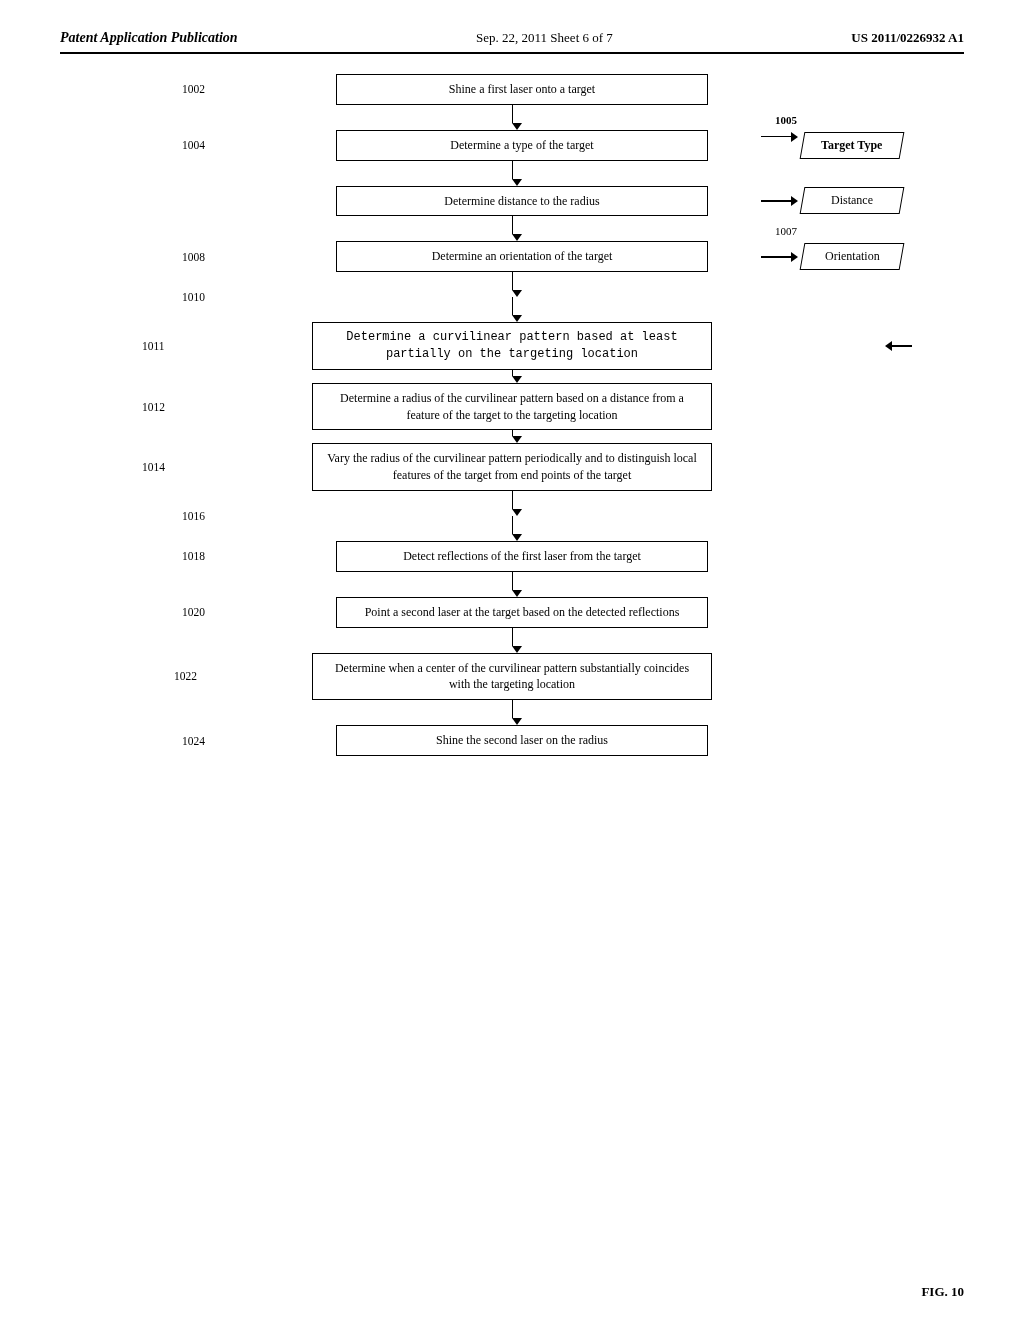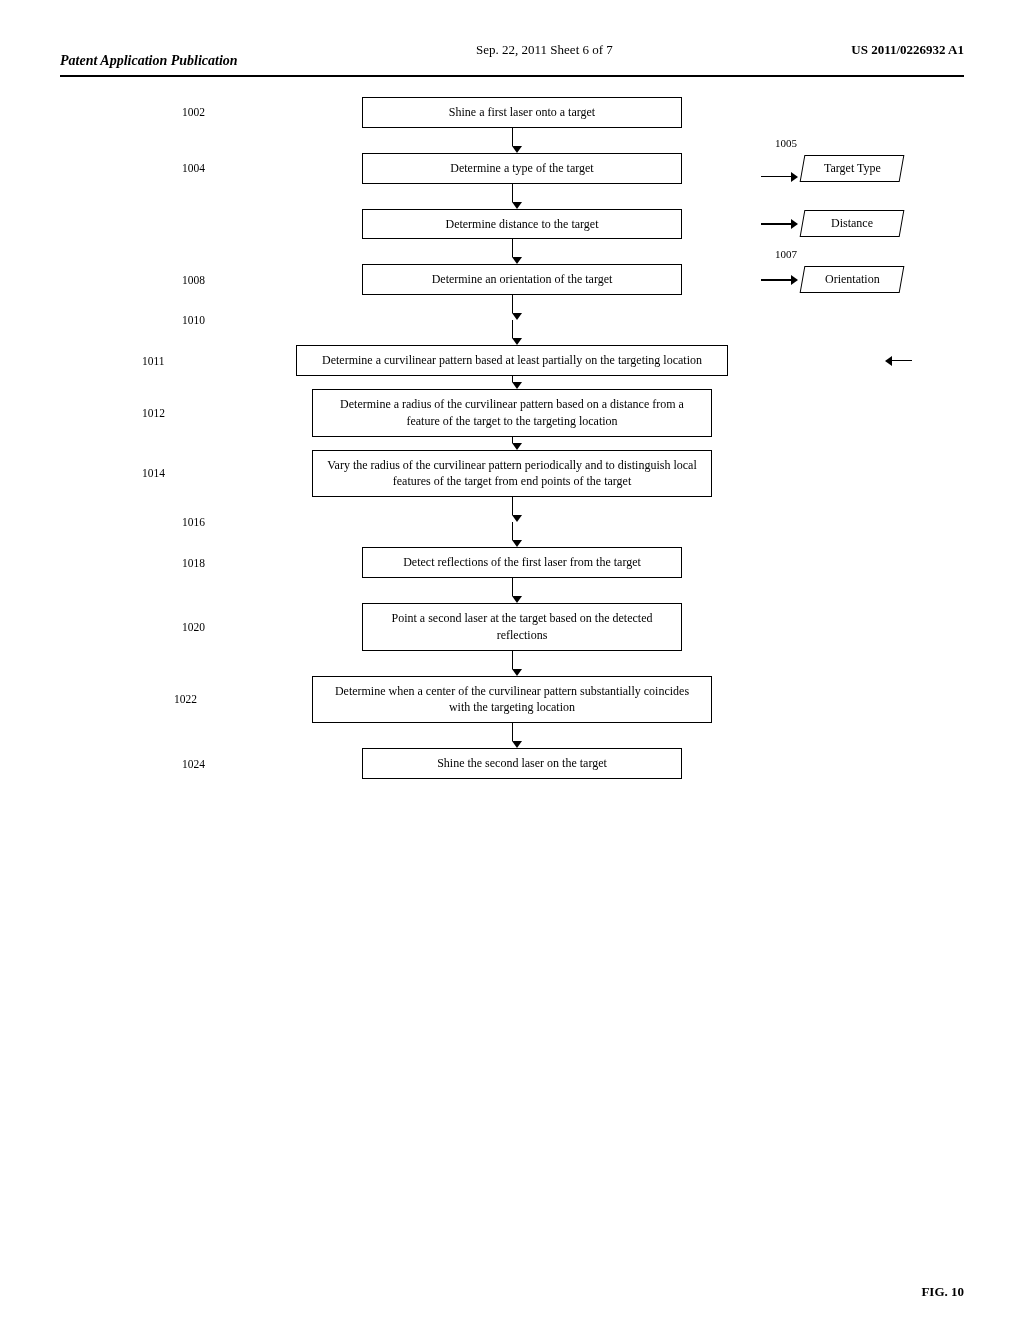--- a/index.html
+++ b/index.html
@@ -26,42 +26,41 @@
       justify-content: space-between;
       align-items: center;
       border-bottom: 2px solid #000;
       padding-bottom: 6px;
       margin-bottom: 20px;
     }
     .header-left {
       font-size: 14px;
       font-weight: bold;
       font-style: italic;
-      margin-top: 23px;
     }
     .header-center {
       font-size: 13px;
     }
     .header-right {
       font-size: 13px;
       font-weight: bold;
     }
 
     .flow-box {
       border: 1.5px solid #000;
       background: #fff;
       text-align: center;
       font-size: 12px;
       padding: 6px 10px;
       line-height: 1.4;
       position: relative;
     }
 
     .main-box {
-      width: 320px;
+      width: 372px;
       margin-left: 20px;
     }
 
     
     .fig-label {
       position: absolute;
       bottom: 20px;
       right: 60px;
       font-size: 13px;
       font-weight: bold;
@@ -124,41 +123,41 @@
 
     <div class="v-connector" style="margin:0 auto; width:1px; display:flex; flex-direction:column; align-items:center;">
       <div class="v-arrow" style="height:18px;"></div>
       <div class="v-arrowhead"></div>
     </div>
 
     <div class="step-row" style="justify-content:center; position:relative;">
       <span class="num" style="left:100px;">1004</span>
       <div class="flow-box main-box">Determine a type of the target</div>
 
-      <div style="display:flex; align-items:flex-end; position:absolute; right:40px;">
+      <div style="display:flex; align-items:flex-start; position:absolute; right:40px;font-weight:bold;">
         <div style="display:flex; align-items:center;">
           <div style="width:30px; height:1.5px; background:#000;"></div>
           <div style="width:0; height:0; border-top:5px solid transparent; border-bottom:5px solid transparent; border-left:7px solid #000;"></div>
         </div>
         <div style="margin-left:2px; font-size:11px; position:absolute; right:105px; top:-18px;">1005</div>
         <div style="position:relative; margin-left:4px;">
           <div style="border:1.5px solid #000; background:#fff; text-align:center; font-size:12px; padding:5px 8px; width:100px; transform:skewX(-10deg); display:inline-block;">
             <span style="display:inline-block; transform:skewX(10deg);">Target Type</span>
           </div>
         </div>
       </div>
     </div>
 
     <div class="v-connector" style="margin:0 auto; width:1px; display:flex; flex-direction:column; align-items:center;">
       <div class="v-arrow" style="height:18px;"></div>
       <div class="v-arrowhead"></div>
     </div>
 
     <div class="step-row" style="justify-content:center; position:relative;">
-      <div class="flow-box main-box">Determine distance to the target</div>
+      <div class="flow-box main-box">Determine distance to the radius</div>
 
       <div style="display:flex; align-items:center; position:absolute; right:40px;">
         <div style="display:flex; align-items:center;">
           <div style="width:30px; height:1.5px; background:#000;"></div>
           <div style="width:0; height:0; border-top:5px solid transparent; border-bottom:5px solid transparent; border-left:7px solid #000;"></div>
         </div>
         <div style="position:relative; margin-left:4px;">
           <div style="border:1.5px solid #000; background:#fff; text-align:center; font-size:12px; padding:5px 8px; width:100px; transform:skewX(-10deg); display:inline-block;">
             <span style="display:inline-block; transform:skewX(10deg);">Distance</span>
           </div>
@@ -198,21 +197,21 @@
       <span class="num" style="left:100px;">1010</span>
     </div>
 
     <div class="v-connector" style="margin:0 auto; width:1px; display:flex; flex-direction:column; align-items:center;">
       <div class="v-arrow" style="height:18px;"></div>
       <div class="v-arrowhead"></div>
     </div>
 
     <div class="step-row" style="justify-content:center; position:relative;">
       <span class="num" style="left:60px;">1011</span>
-      <div class="flow-box" style="width:432px;">Determine a curvilinear pattern based at least partially on the targeting location</div>
+      <div class="flow-box" style="width:400px;font-family:Liberation Mono, monospace;">Determine a curvilinear pattern based at least partially on the targeting location</div>
 
       <div style="position:absolute; right:30px; display:flex; align-items:center;">
         <div style="width:0; height:0; border-top:5px solid transparent; border-bottom:5px solid transparent; border-right:7px solid #000;"></div>
         <div style="width:20px; height:1.5px; background:#000;"></div>
       </div>
     </div>
 
     <div class="v-connector" style="margin:0 auto; width:1px; display:flex; flex-direction:column; align-items:center;">
       <div class="v-arrow" style="height:6px;"></div>
       <div class="v-arrowhead"></div>
@@ -272,21 +271,21 @@
       <div class="flow-box" style="width:400px;">Determine when a center of the curvilinear pattern substantially coincides with the targeting location</div>
     </div>
 
     <div class="v-connector" style="margin:0 auto; width:1px; display:flex; flex-direction:column; align-items:center;">
       <div class="v-arrow" style="height:18px;"></div>
       <div class="v-arrowhead"></div>
     </div>
 
     <div class="step-row" style="justify-content:center;">
       <span class="num" style="left:100px;">1024</span>
-      <div class="flow-box main-box">Shine the second laser on the target</div>
+      <div class="flow-box main-box">Shine the second laser on the radius</div>
     </div>
 
     <svg style="position:absolute; top:0; left:0; width:100%; height:100%; pointer-events:none; overflow:visible;">
       
       
     </svg>
 
   </div>
 
   <div class="fig-label">FIG. 10</div>

